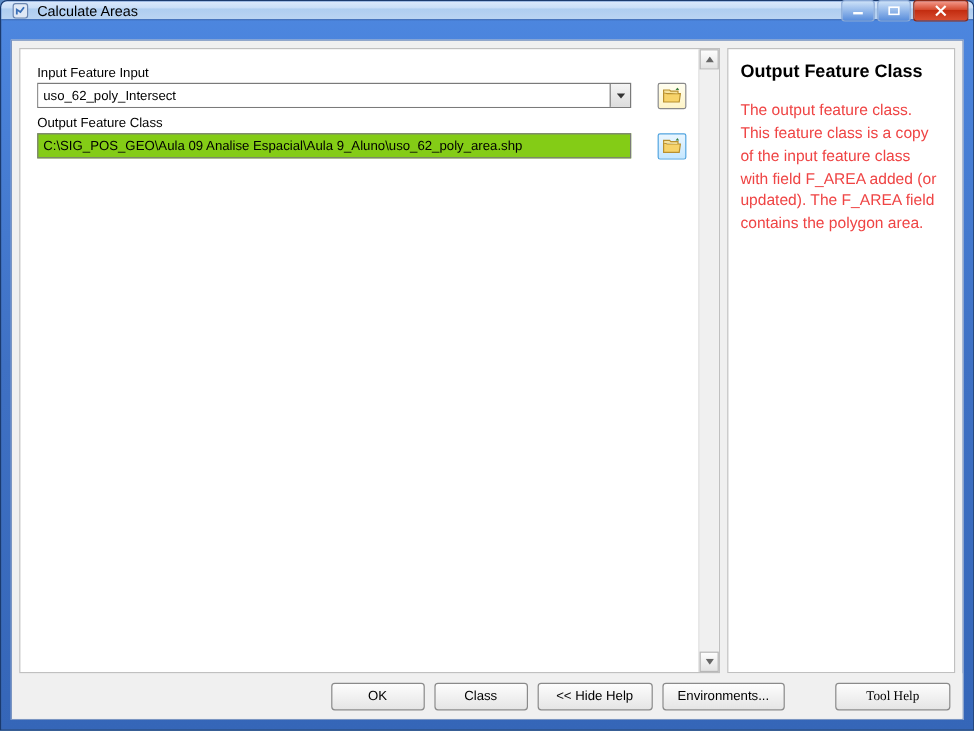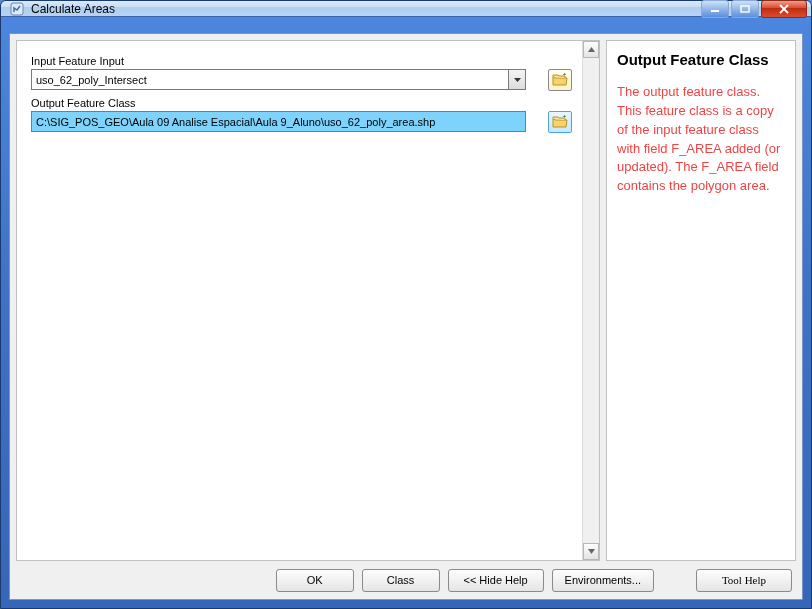--- a/index.html
+++ b/index.html
@@ -151,21 +151,21 @@
     width: 17px; height: 100%;
     border-left: 1px solid #7a7a7a;
     background: linear-gradient(to bottom,#f4f4f4,#dcdcdc);
     display:flex;align-items:center;justify-content:center;
     cursor:pointer;
   }
   .textinput {
     flex:1;
     height: 21px;
     border: 1px solid #7a7a7a;
-    background:#7dd3fc;
+    background:#84cc16;
     font-size:11px;
     padding: 0 4px;
     font-family: inherit;
   }
   .browse-btn {
     width: 24px; height: 22px;
     border: 1px solid #8a8a8a;
     border-radius: 2px;
     display:flex;align-items:center;justify-content:center;
     cursor:pointer;

